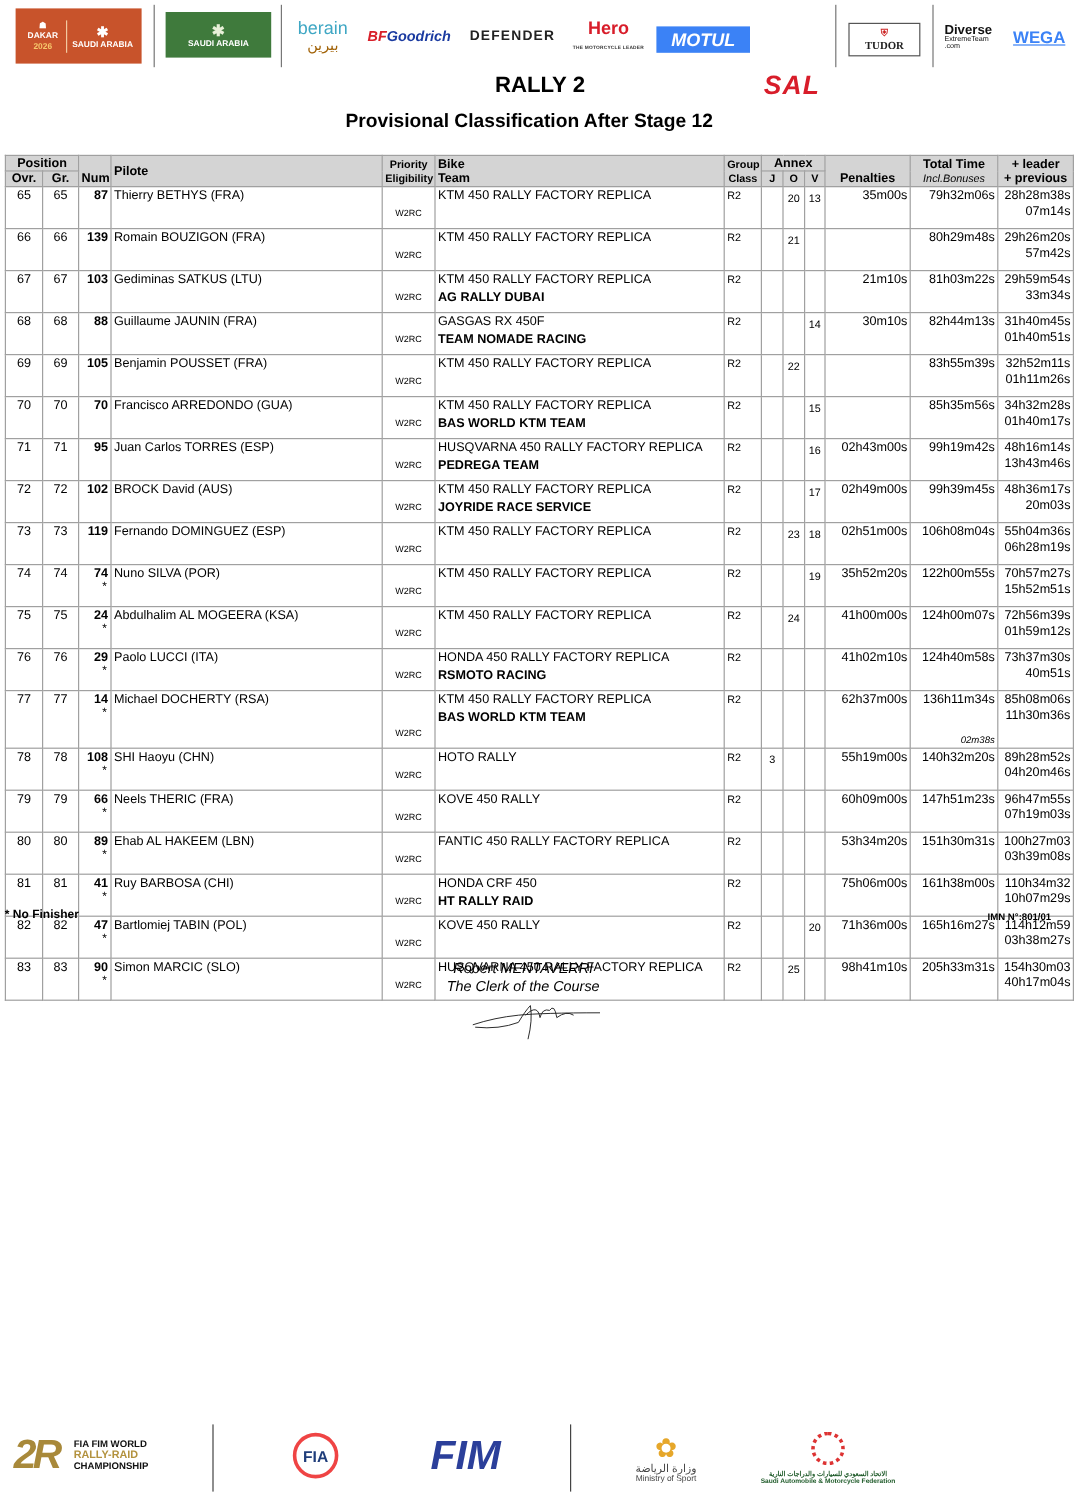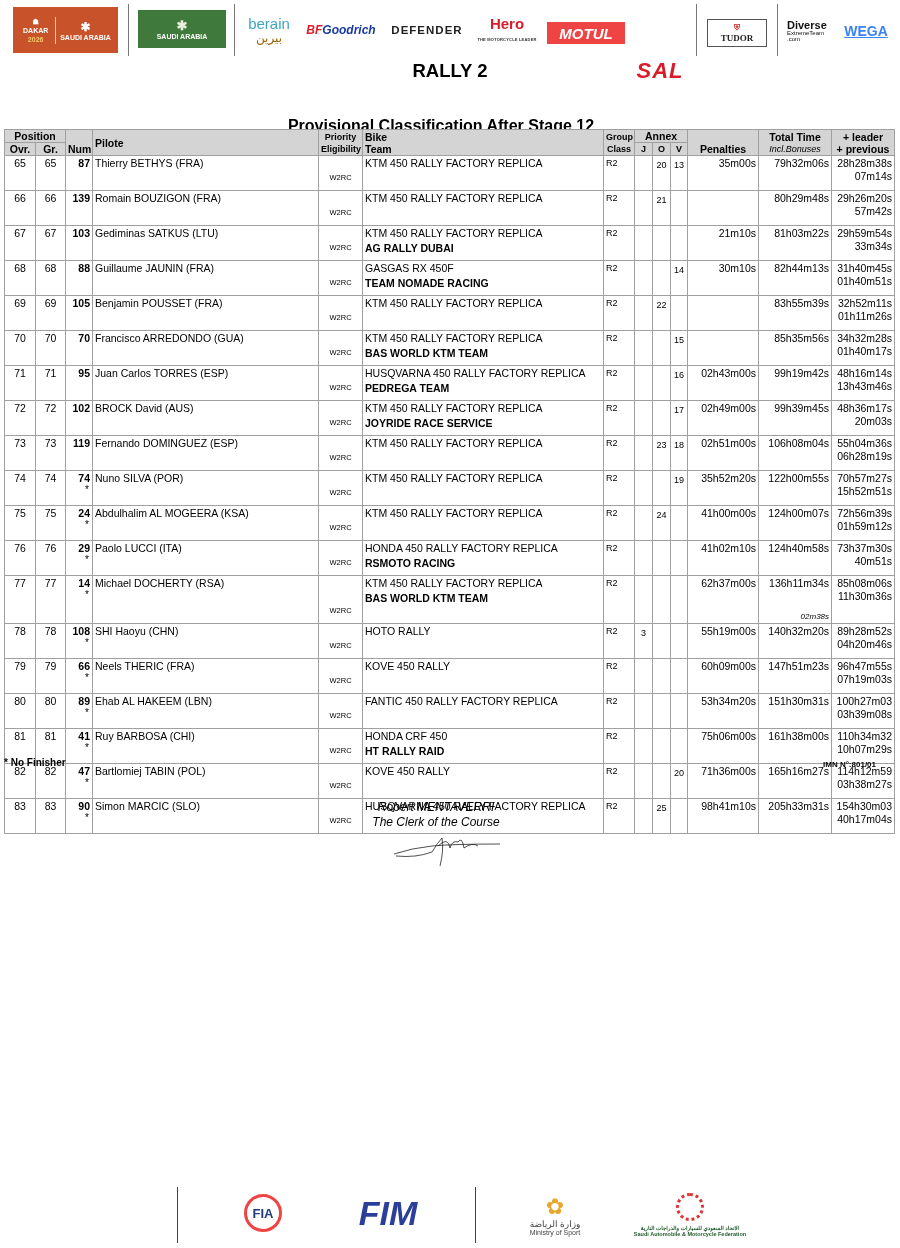--- a/index.html
+++ b/index.html
@@ -15,30 +15,30 @@
   .dakar .d-right { padding-left: 4px; font-size: 7px; text-align: center; }
   .saudi { left: 138px; top: 6px; width: 88px; height: 38px; background: #3f7a3c; color: #fff; font-size: 7px; flex-direction: column; }
   .saudi .palm { font-size: 13px; line-height: 14px; color: #e8f0d8; }
   .berain { left: 243px; top: 6px; width: 52px; height: 42px; flex-direction: column; color: #3fa7c4; font-size: 15px; font-weight: normal; line-height: 15px; }
   .berain .ar { color: #a16207; font-size: 12px; }
   .bfg { left: 300px; top: 18px; width: 82px; height: 16px; color: #1a3aa0; font-style: italic; font-size: 12px; }
   .bfg .bf { color: #d8202a; }
   .defender { left: 385px; top: 18px; width: 84px; height: 16px; font-size: 11.5px; letter-spacing: 1px; color: #222; }
   .hero { left: 474px; top: 12px; width: 66px; height: 32px; flex-direction: column; color: #d81d2a; font-size: 15px; line-height: 16px; }
   .hero .tag { color: #333; font-size: 4px; letter-spacing: 0.2px; }
-  .motul { left: 547px; top: 18px; width: 78px; height: 22px; background: #ef4444; color: #fff; font-style: italic; font-size: 15px; }
+  .motul { left: 547px; top: 18px; width: 78px; height: 22px; background: #3b82f6; color: #fff; font-style: italic; font-size: 15px; }
   .sal { left: 632px; top: 13px; width: 56px; height: 28px; color: #d81d2a; font-size: 22px; letter-spacing: 1px; font-style: italic; margin-top: 40px; }
   .tudor { left: 707px; top: 15px; width: 60px; height: 28px; border: 1px solid #555; flex-direction: column; font-family: "Liberation Serif", serif; font-size: 9px; line-height: 10px; color: #222; }
   .tudor .shield { color: #c22; font-size: 8px; }
   .diverse { left: 787px; top: 14px; width: 48px; height: 26px; flex-direction: column; align-items: flex-start; font-size: 11px; line-height: 9px; color: #111; }
   .diverse small { font-size: 6px; font-weight: normal; line-height: 6px; }
   .wega { left: 842px; top: 16px; width: 48px; height: 22px; color: #3b82f6; font-size: 14px; text-decoration: underline; flex-direction: column; }
 
   .title { position: absolute; top: 60px; left: 0; width: 900px; text-align: center; font-size: 18.5px; font-weight: bold; }
-  .subtitle { position: absolute; top: 93px; left: 0; width: 882px; text-align: center; font-size: 16px; font-weight: bold; margin-top: 24px; }
+  .subtitle { position: absolute; top: 93px; left: 0; width: 882px; text-align: center; font-size: 16px; font-weight: bold; }
 
   
   table.cls { position: absolute; top: 129px; left: 4px; width: 890px; border-collapse: collapse; font-size: 10.5px; table-layout: fixed; }
   table.cls th, table.cls td { border: 1px solid #a0a0a0; }
   table.cls thead th { background: #d4d4d4; font-weight: bold; padding: 0 2px; line-height: 12px; vertical-align: middle; }
   th.h-sm { font-size: 9px; }
   table.cls tbody td { height: 31.2px; vertical-align: top; padding: 1px 2px 0 2px; line-height: 13px; }
   td.c { text-align: center; }
   td.num { text-align: right; font-weight: bold; padding-right: 4px; }
   td.num .star { display: block; text-align: right; padding-right: 1px; font-weight: normal; font-size: 10px; line-height: 10px; }
@@ -549,20 +549,28 @@
 <div class="clerk">
   <div>Robert  MENTAVERRI</div>
   <div>The Clerk of the Course</div>
 </div>
 <svg class="signature" viewBox="0 0 112 36">
   <path d="M2 22 Q20 16 40 14 Q60 12 108 12" stroke="#222" stroke-width="0.8" fill="none"></path>
   <path d="M4 24 Q24 26 40 20 Q46 10 50 6 Q52 18 48 34 M46 14 Q56 4 58 16 Q60 8 66 10 Q70 4 72 16 Q80 10 86 14" stroke="#222" stroke-width="0.8" fill="none"></path>
 </svg>
 
 <div class="footer">
+  <div class="f-logo f-2r">
+    <div class="big">2R</div>
+    <div class="txt">
+        <div>FIA FIM WORLD</div>
+        <div class="rr">RALLY-RAID</div>
+        <div>CHAMPIONSHIP</div>
+      </div>
+  </div>
   <div style="position:absolute;left:177px;top:2px;width:1px;height:56px;background:#444"></div>
   <div class="f-logo f-fia">
       <div class="globe">FIA</div>
     </div>
   <div class="f-logo f-fim">FIM</div>
   <div style="position:absolute;left:475px;top:2px;width:1px;height:56px;background:#444"></div>
   <div class="f-logo f-ms">
     <div class="flower">✿</div>
     <div style="font-size:9px">وزارة الرياضة</div>
     <div>Ministry of Sport</div>

